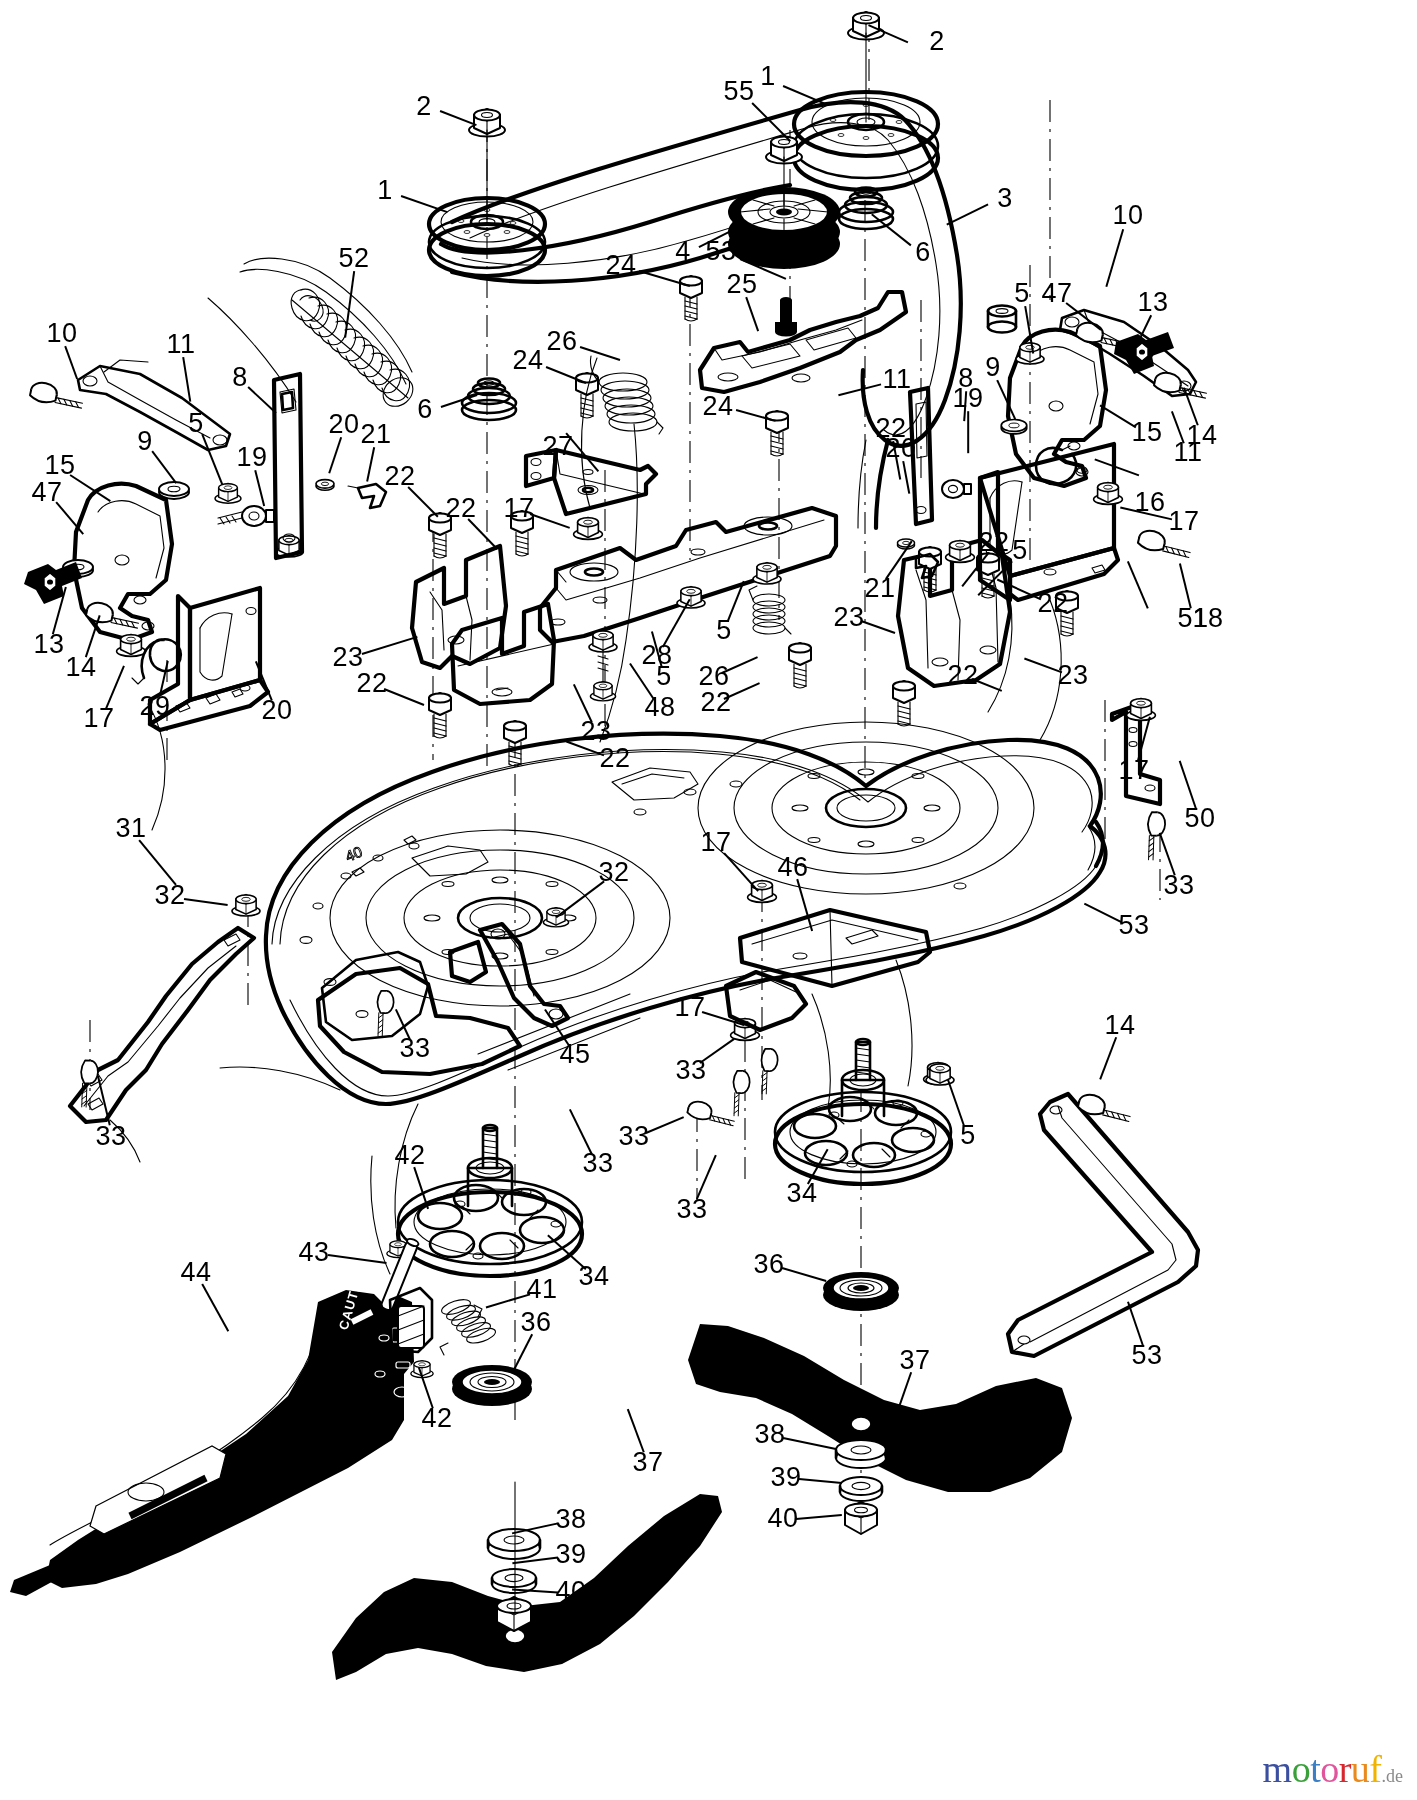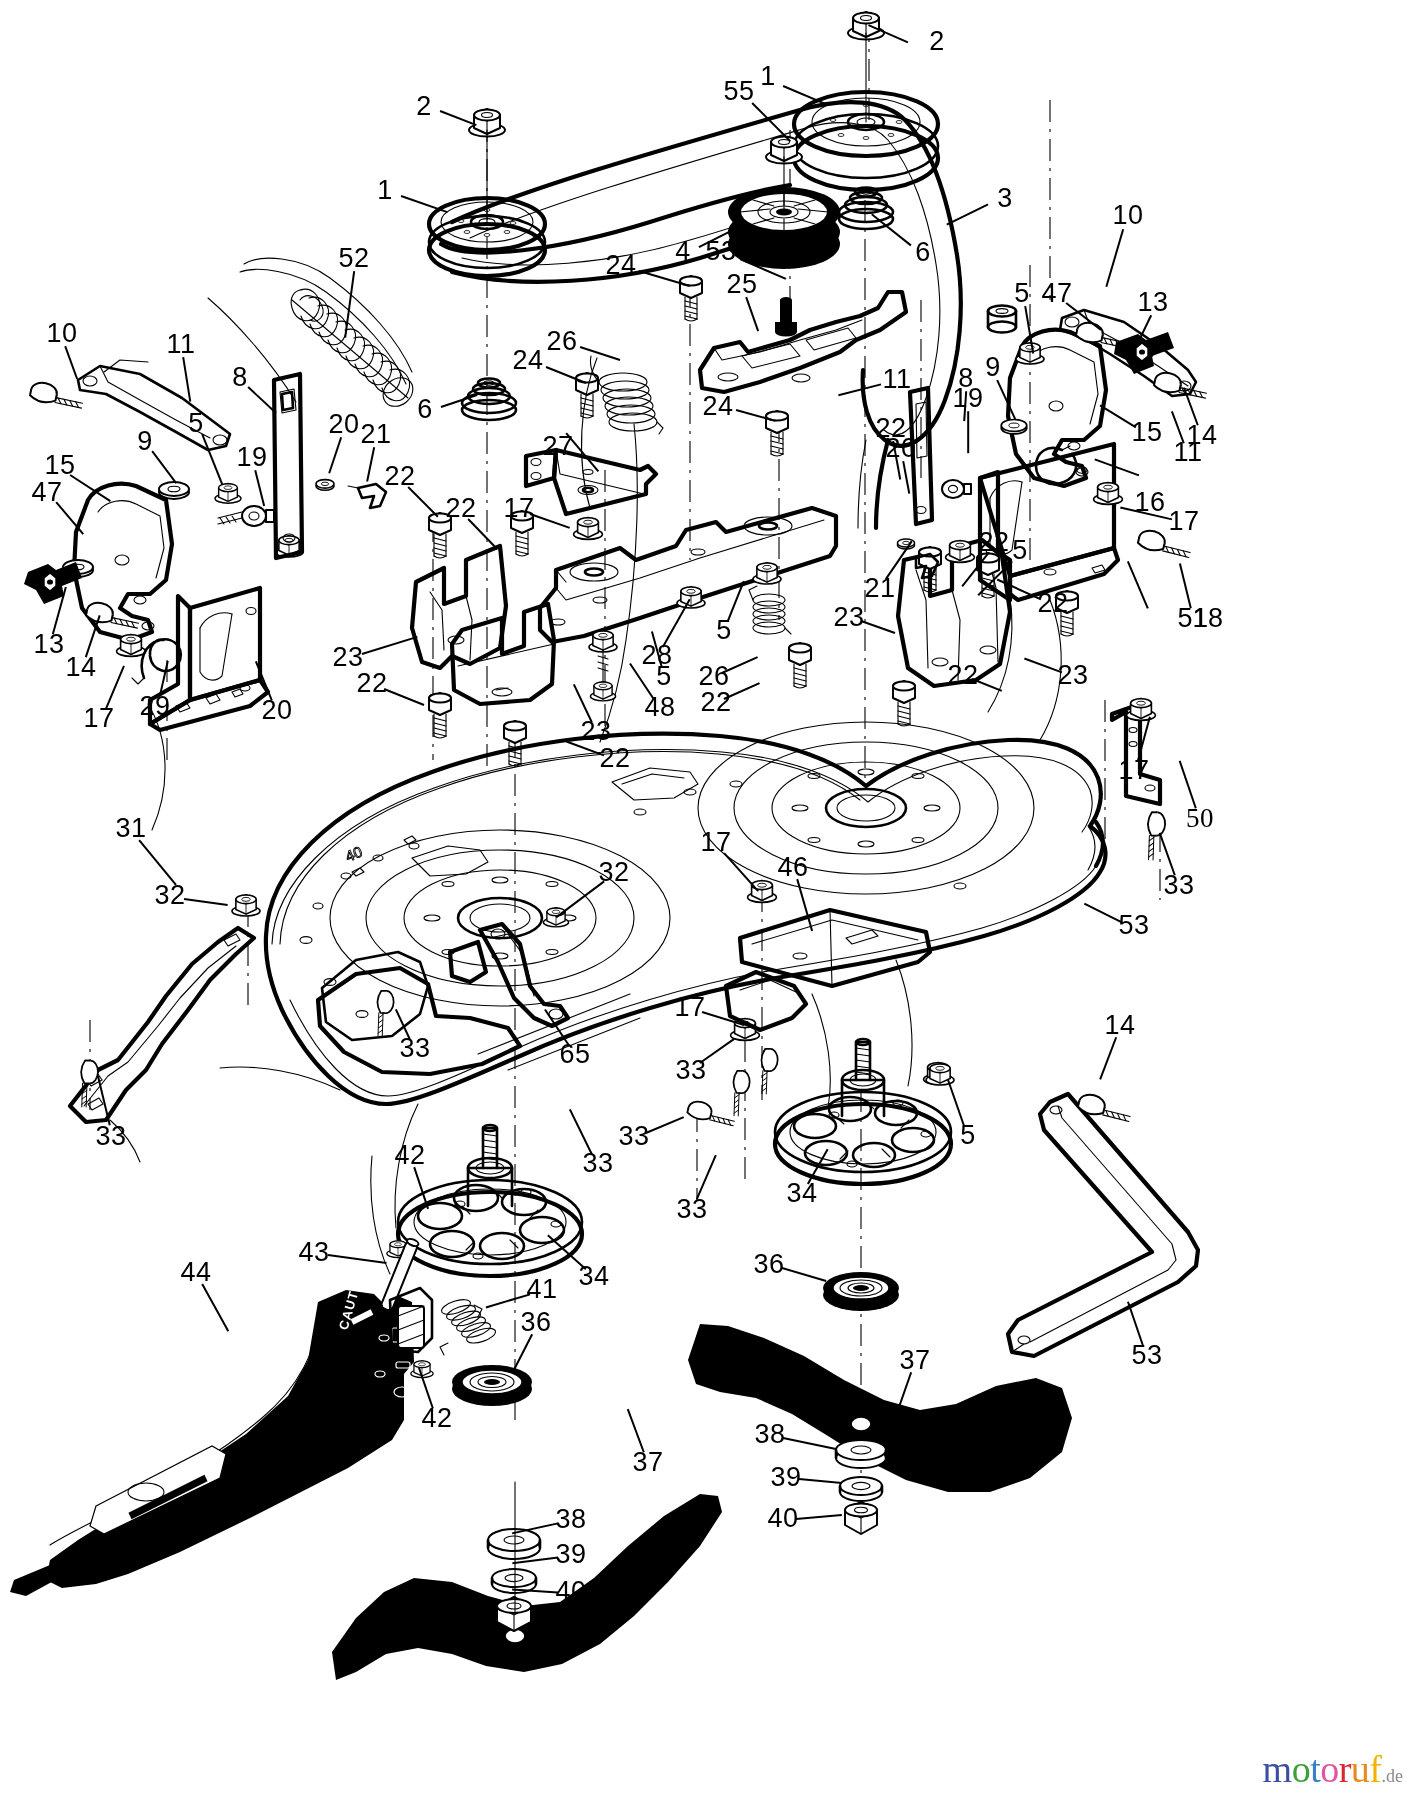--- a/index.html
+++ b/index.html
@@ -1106,41 +1106,41 @@
       <div class="callout" style="left: 596px; top: 731px;">23</div>
       <div class="leader" style="left: 662px; top: 666px; width: 37.3631px; transform: rotate(-105.524deg);"></div>
       <div class="callout" style="left: 664px; top: 676px;">5</div>
       <div class="leader" style="left: 654px; top: 698px; width: 43.2666px; transform: rotate(-123.69deg);"></div>
       <div class="callout" style="left: 660px; top: 707px;">48</div>
       <div class="leader" style="left: 604px; top: 754px; width: 40.4969px; transform: rotate(-159.775deg);"></div>
       <div class="callout" style="left: 615px; top: 758px;">22</div>
       <div class="leader" style="left: 1138px; top: 760px; width: 45.607px; transform: rotate(-74.7449deg);"></div>
       <div class="callout" style="left: 1134px; top: 770px;">17</div>
       <div class="leader" style="left: 1196px; top: 807px; width: 49.6488px; transform: rotate(-108.8deg);"></div>
-      <div class="callout" style="left: 1200px; top: 818px; font-family: Liberation Serif, serif;">50</div>
+      <div class="callout" style="left: 1200px; top: 818px;">50</div>
       <div class="leader" style="left: 1175px; top: 874px; width: 44.5982px; transform: rotate(-109.654deg);"></div>
       <div class="callout" style="left: 1179px; top: 885px;">33</div>
       <div class="leader" style="left: 724px; top: 852px; width: 50.9902px; transform: rotate(48.1798deg);"></div>
       <div class="callout" style="left: 716px; top: 842px;">17</div>
       <div class="leader" style="left: 797px; top: 878px; width: 54.1202px; transform: rotate(73.9092deg);"></div>
       <div class="callout" style="left: 793px; top: 867px;">46</div>
       <div class="leader" style="left: 1122px; top: 921px; width: 42.4853px; transform: rotate(-153.435deg);"></div>
       <div class="callout" style="left: 1134px; top: 925px;">53</div>
       <div class="leader" style="left: 604px; top: 880px; width: 60px; transform: rotate(143.13deg);"></div>
       <div class="callout" style="left: 614px; top: 872px;">32</div>
       <div class="leader" style="left: 139px; top: 839px; width: 58.258px; transform: rotate(50.5722deg);"></div>
       <div class="callout" style="left: 131px; top: 828px;">31</div>
       <div class="leader" style="left: 184px; top: 898px; width: 44.4072px; transform: rotate(7.76517deg);"></div>
       <div class="callout" style="left: 170px; top: 895px;">32</div>
       <div class="leader" style="left: 702px; top: 1011px; width: 43.9659px; transform: rotate(17.1985deg);"></div>
       <div class="callout" style="left: 690px; top: 1007px;">17</div>
       <div class="leader" style="left: 410px; top: 1038px; width: 33.1059px; transform: rotate(-115.017deg);"></div>
       <div class="callout" style="left: 415px; top: 1048px;">33</div>
       <div class="leader" style="left: 569px; top: 1044px; width: 43.2666px; transform: rotate(-123.69deg);"></div>
-      <div class="callout" style="left: 575px; top: 1054px;">65</div>
+      <div class="callout" style="left: 575px; top: 1054px;">45</div>
       <div class="leader" style="left: 700px; top: 1062px; width: 41.6173px; transform: rotate(-35.2176deg);"></div>
       <div class="callout" style="left: 691px; top: 1070px;">33</div>
       <div class="leader" style="left: 1116px; top: 1036px; width: 44.9444px; transform: rotate(110.854deg);"></div>
       <div class="callout" style="left: 1120px; top: 1025px;">14</div>
       <div class="leader" style="left: 964px; top: 1124px; width: 48.7032px; transform: rotate(-109.179deg);"></div>
       <div class="callout" style="left: 968px; top: 1135px;">5</div>
       <div class="leader" style="left: 110px; top: 1124px; width: 51.4198px; transform: rotate(-103.496deg);"></div>
       <div class="callout" style="left: 111px; top: 1136px;">33</div>
       <div class="leader" style="left: 646px; top: 1132px; width: 41.2311px; transform: rotate(-22.8337deg);"></div>
       <div class="callout" style="left: 634px; top: 1136px;">33</div>

